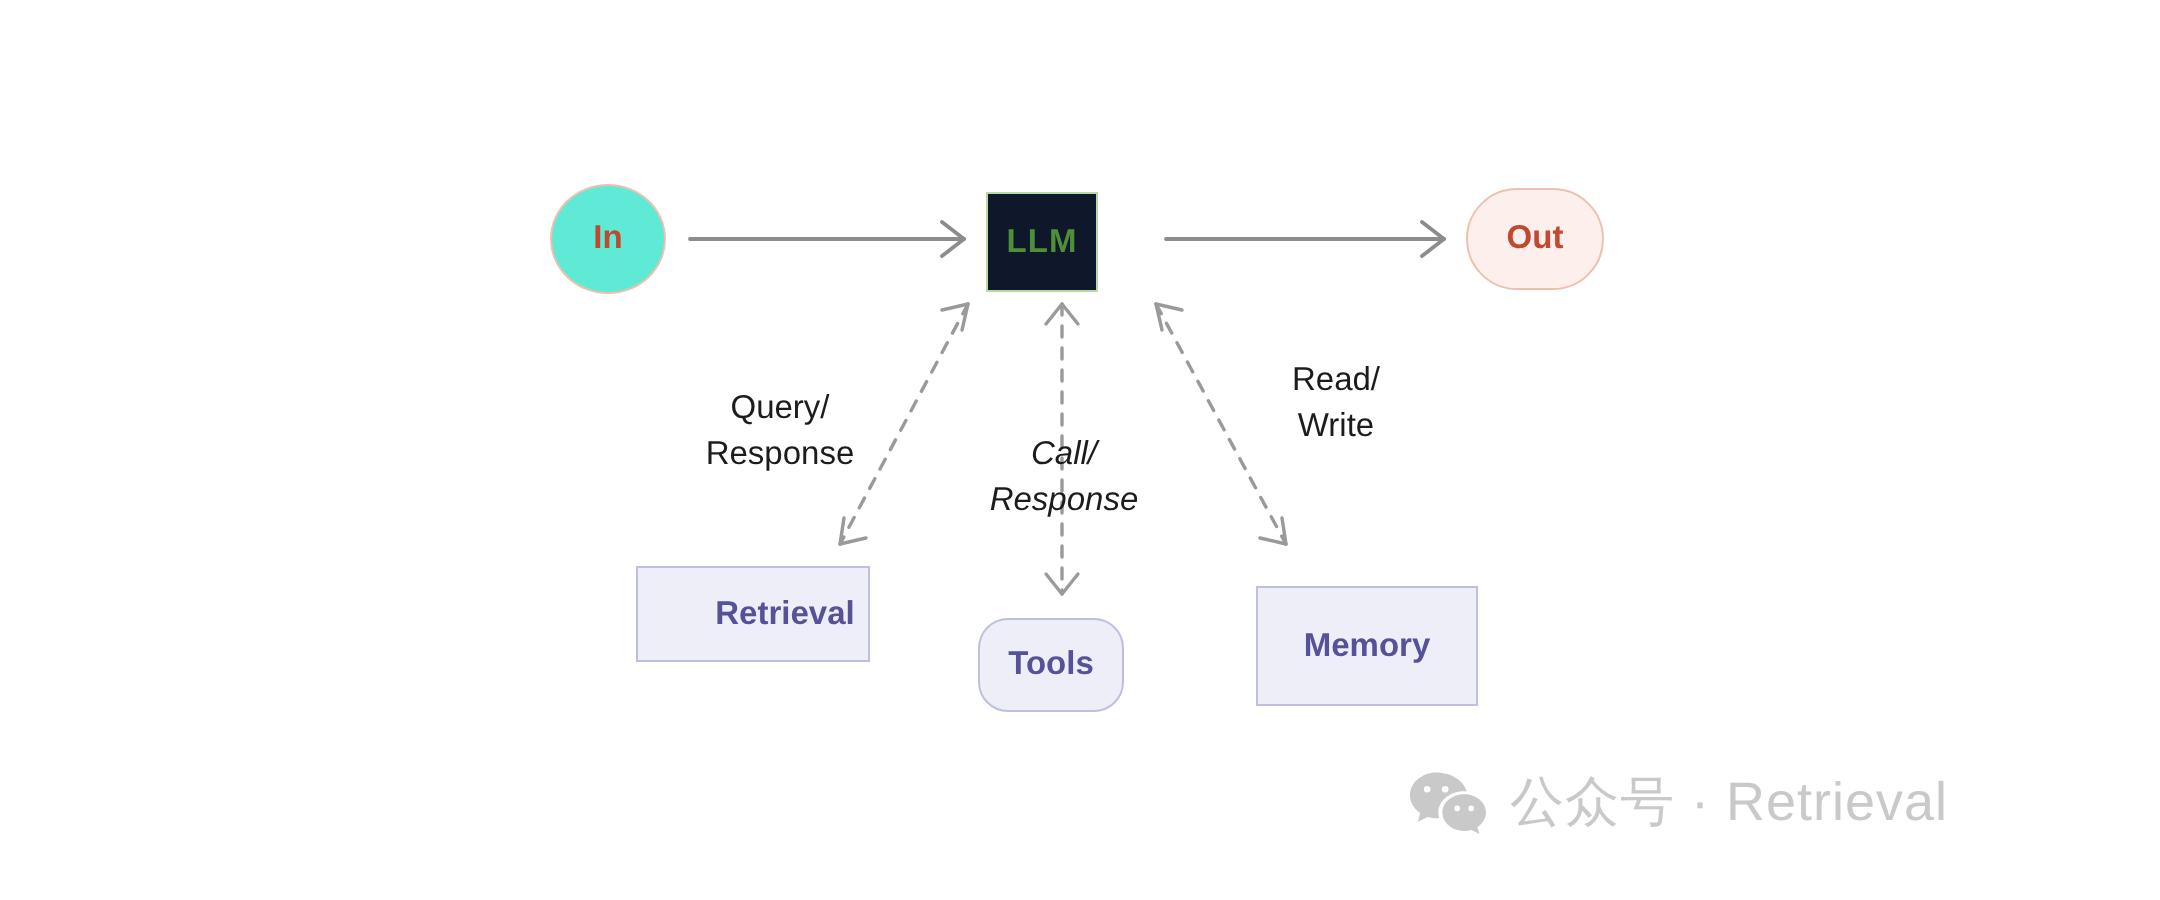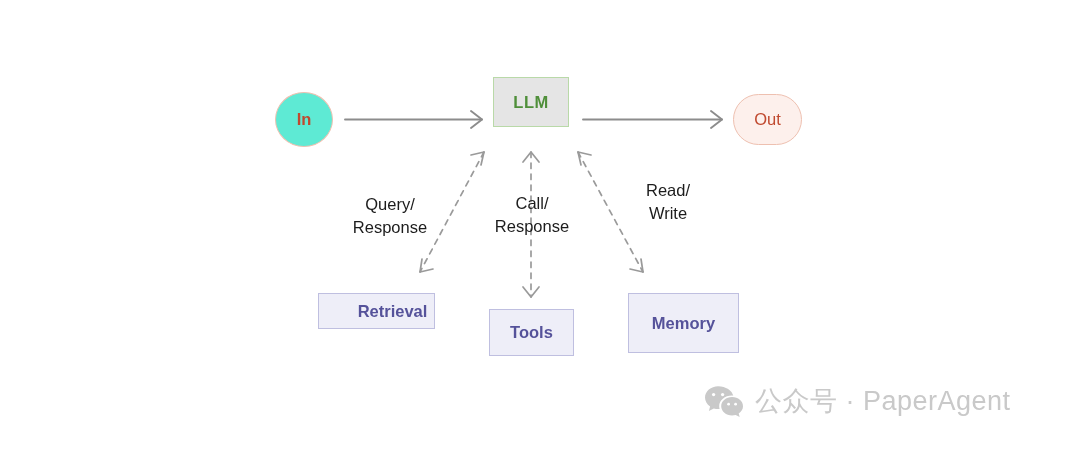--- a/index.html
+++ b/index.html
@@ -44,65 +44,66 @@
     background: #5eead4;
     border: 1.3px solid #eec0b0;
     color: #c0492f;
     font-size: 16.5px;
     font-weight: 600;
   }
 
   
   #node-llm {
     left: 493px;
-    top: 77px;
-    width: 76px;
+    top: 96px;
+    width: 56px;
     height: 50px;
-    background: #e5e5e5;
+    background: #0f172a;
     border: 1.3px solid #b9d9a8;
     color: #4f8f3a;
     font-size: 16.5px;
     font-weight: 600;
     letter-spacing: 0.5px;
   }
 
   
   #node-out {
     left: 733px;
     top: 94px;
     width: 69px;
     height: 51px;
     border-radius: 26px;
     background: #fdf0ec;
     border: 1.3px solid #eec0b0;
     color: #c0492f;
     font-size: 16.5px;
-    font-weight: 400;
+    font-weight: 700;
   }
 
   
   .box-lavender {
     background: #eeeef8;
     border: 1.3px solid #bfbfe0;
     color: #55529a;
     font-size: 16.5px;
     font-weight: 600;
   }
   #node-retrieval {
     left: 318px;
-    top: 293px;
+    top: 283px;
     width: 117px;
-    height: 36px;
+    height: 48px;
     padding-left: 32px;
   }
   #node-tools {
     left: 489px;
     top: 309px;
-    width: 85px;
+    width: 73px;
     height: 47px;
+    border-radius: 15px;
   }
   #node-memory {
     left: 628px;
     top: 293px;
     width: 111px;
     height: 60px;
   }
 
   
   .edge-label {
@@ -113,22 +114,23 @@
     line-height: 1.38;
     white-space: pre-line;
   }
   #label-query-results {
     left: 330px;
     top: 193px;
     width: 120px;
   }
   #label-call-response {
     left: 472px;
-    top: 192px;
+    top: 216px;
     width: 120px;
+    font-style: italic;
   }
   #label-read-write {
     left: 618px;
     top: 179px;
     width: 100px;
   }
 
   
   #watermark {
     position: absolute;
@@ -215,14 +217,14 @@
 
       <path d="M14.2 1.2C6.9 1.2 1 6.3 1 12.6c0 3.6 2 6.8 5.1 8.9L4.9 26l4.9-2.5c1.4.4 2.9.6 4.4.6.5 0 1 0 1.4-.1-.3-.9-.4-1.8-.4-2.7 0-5.9 5.7-10.7 12.7-10.7.5 0 .9 0 1.4.1C28.1 5.6 21.8 1.2 14.2 1.2z" fill="#c9c9c9"></path>
       <circle cx="9.6" cy="9.6" r="1.65" fill="#ffffff"></circle>
       <circle cx="18.6" cy="9.6" r="1.65" fill="#ffffff"></circle>
 
       <path d="M39 21.3c0-5.1-4.9-9.2-10.9-9.2s-10.9 4.1-10.9 9.2 4.9 9.2 10.9 9.2c1.3 0 2.5-.2 3.6-.5l4 2-1-3.4c2.6-1.7 4.3-4.4 4.3-7.3z" fill="#c9c9c9"></path>
       <circle cx="24.6" cy="19.2" r="1.4" fill="#ffffff"></circle>
       <circle cx="31.6" cy="19.2" r="1.4" fill="#ffffff"></circle>
     </svg>
   </span>
-  <span class="wm-text">公众号 · PaperAgent</span>
+  <span class="wm-text">公众号 · Retrieval</span>
 </div>
 
 </body></html>

